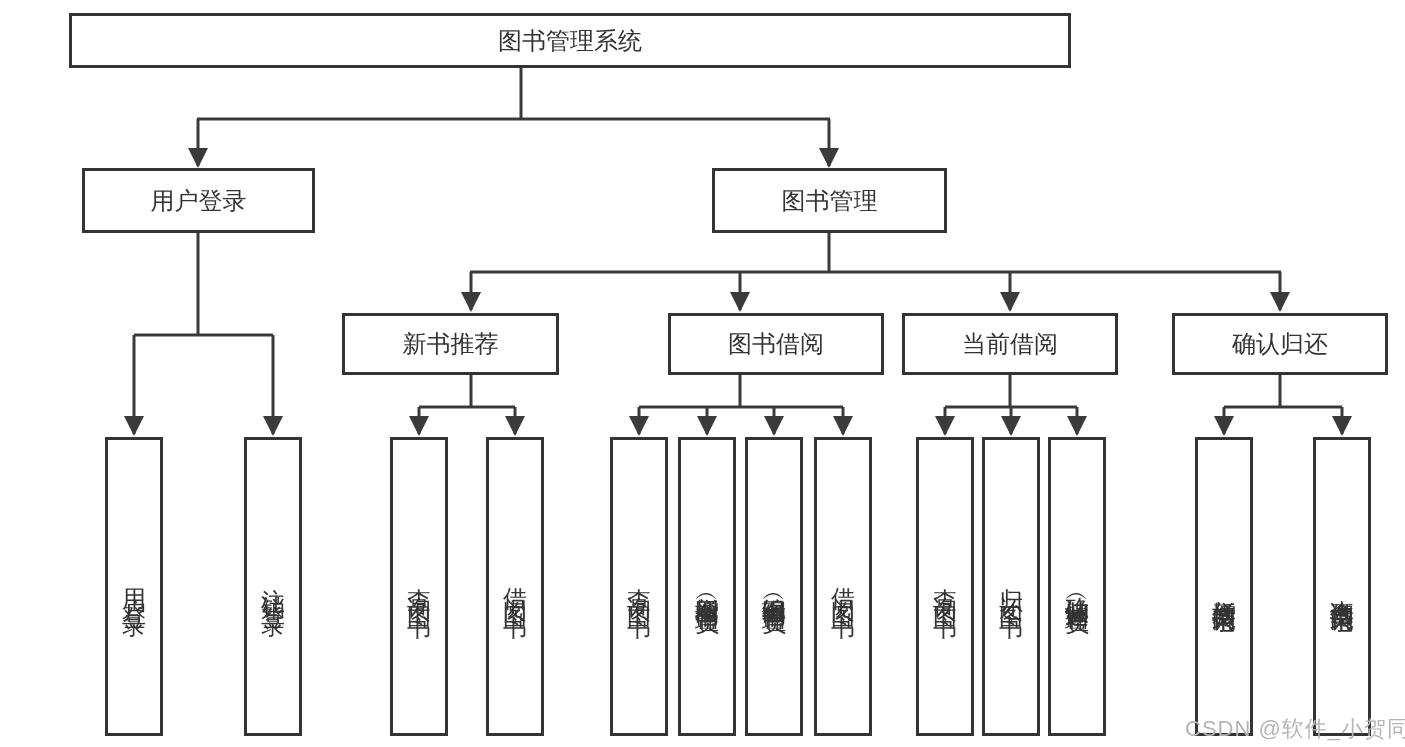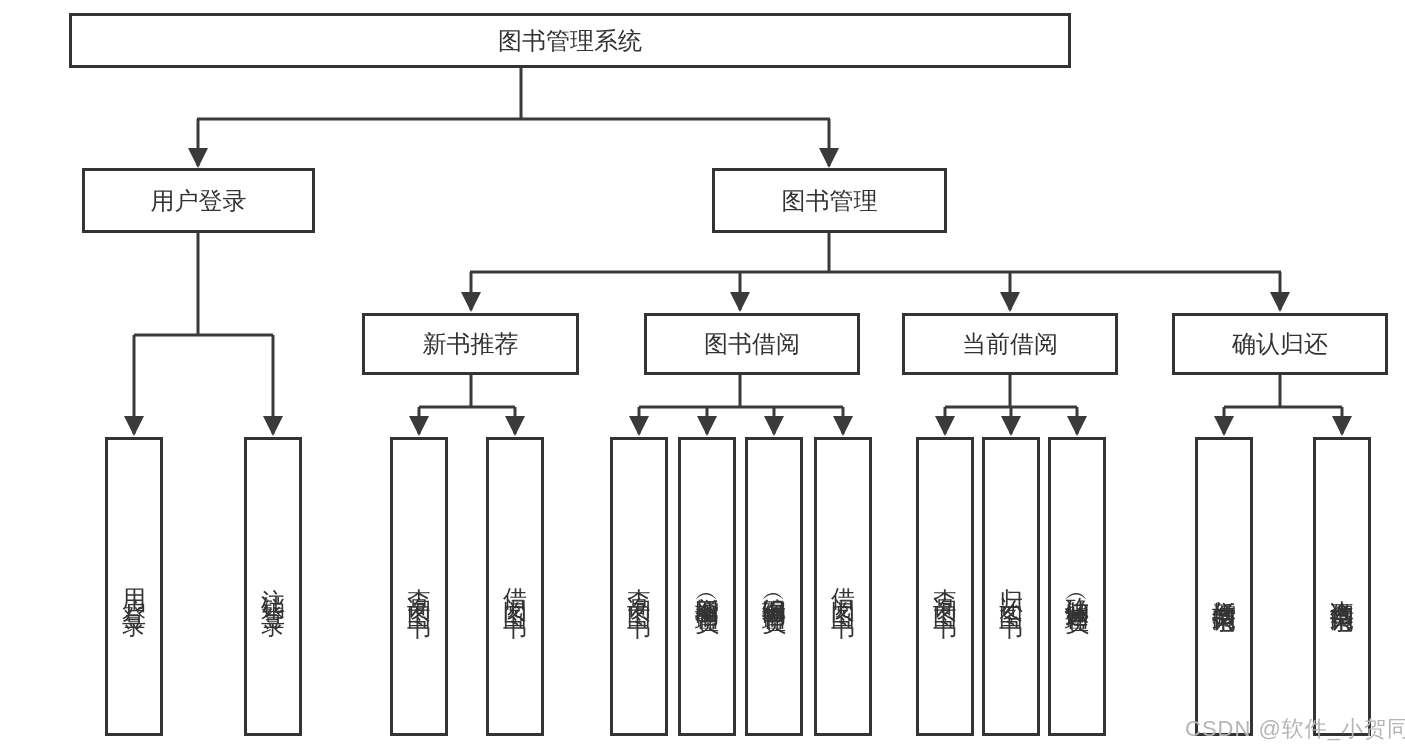--- a/index.html
+++ b/index.html
@@ -86,22 +86,22 @@
       <line x1="1224" y1="407" x2="1224" y2="434" marker-end="url(#arrow)"></line>
       <line x1="1342" y1="407" x2="1342" y2="434" marker-end="url(#arrow)"></line>
     </g>
   </svg>
 
   <div class="node" style="left:21px;top:13px;width:1002px;height:55px;margin-left:48px;">图书管理系统</div>
 
   <div class="node" style="left:82px;top:168px;width:233px;height:65px;">用户登录</div>
   <div class="node" style="left:712px;top:168px;width:235px;height:65px;text-align:right;">图书管理</div>
 
-  <div class="node" style="left:362px;top:313px;width:217px;height:62px;">新书推荐</div>
-  <div class="node" style="left:644px;top:313px;width:216px;height:62px;">图书借阅</div>
+  <div class="node" style="left:342px;top:313px;width:217px;height:62px;">新书推荐</div>
+  <div class="node" style="left:668px;top:313px;width:216px;height:62px;">图书借阅</div>
   <div class="node" style="left:902px;top:313px;width:216px;height:62px;text-align:center;">当前借阅</div>
   <div class="node" style="left:1172px;top:313px;width:216px;height:62px;">确认归还</div>
 
   <div class="node leaf" style="left:105px;">
     <span class="v-label short">用户登录</span>
   </div>
   <div class="node leaf" style="left:244px;">
     <span class="v-label short">注销登录</span>
   </div>
 

